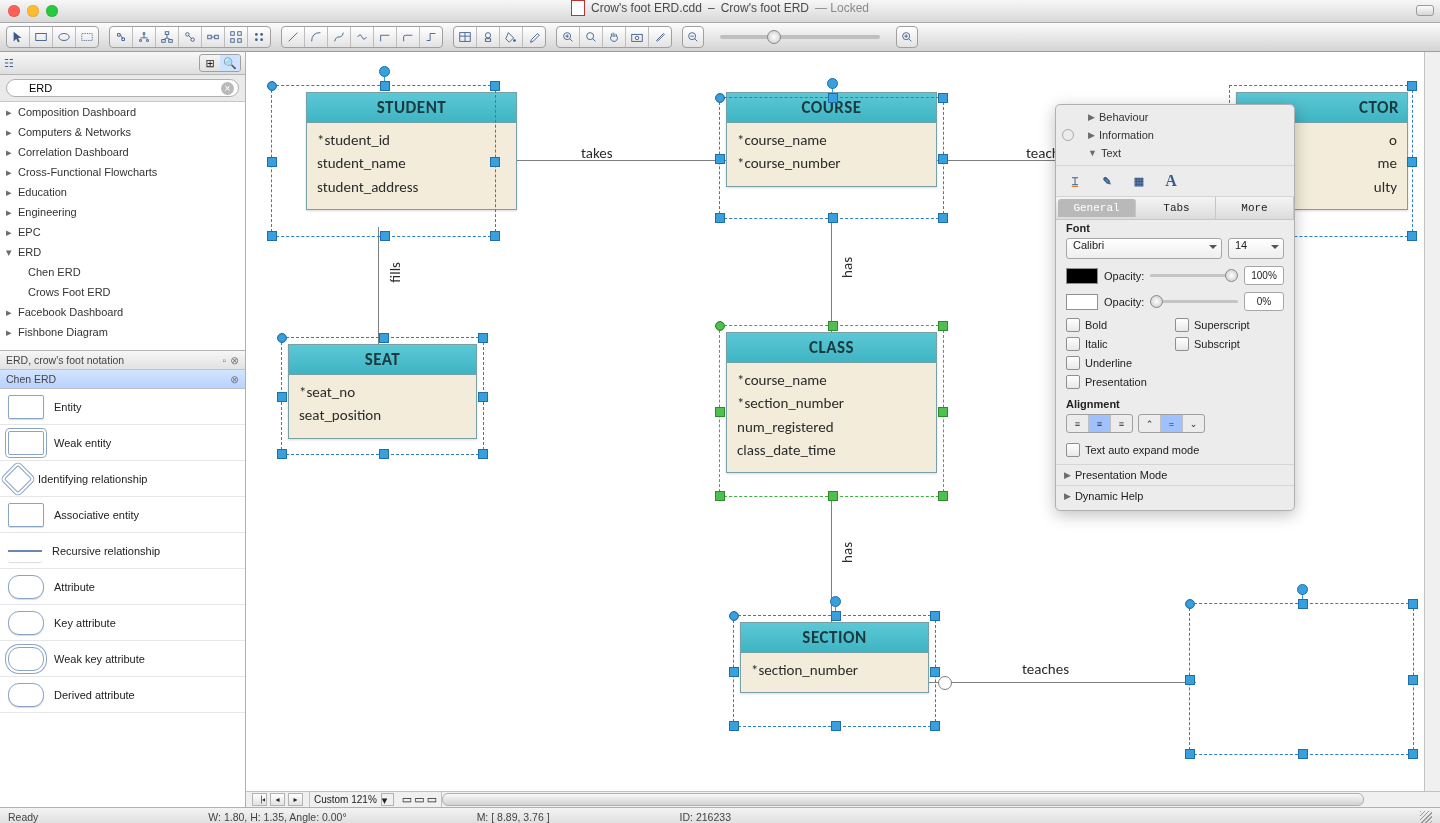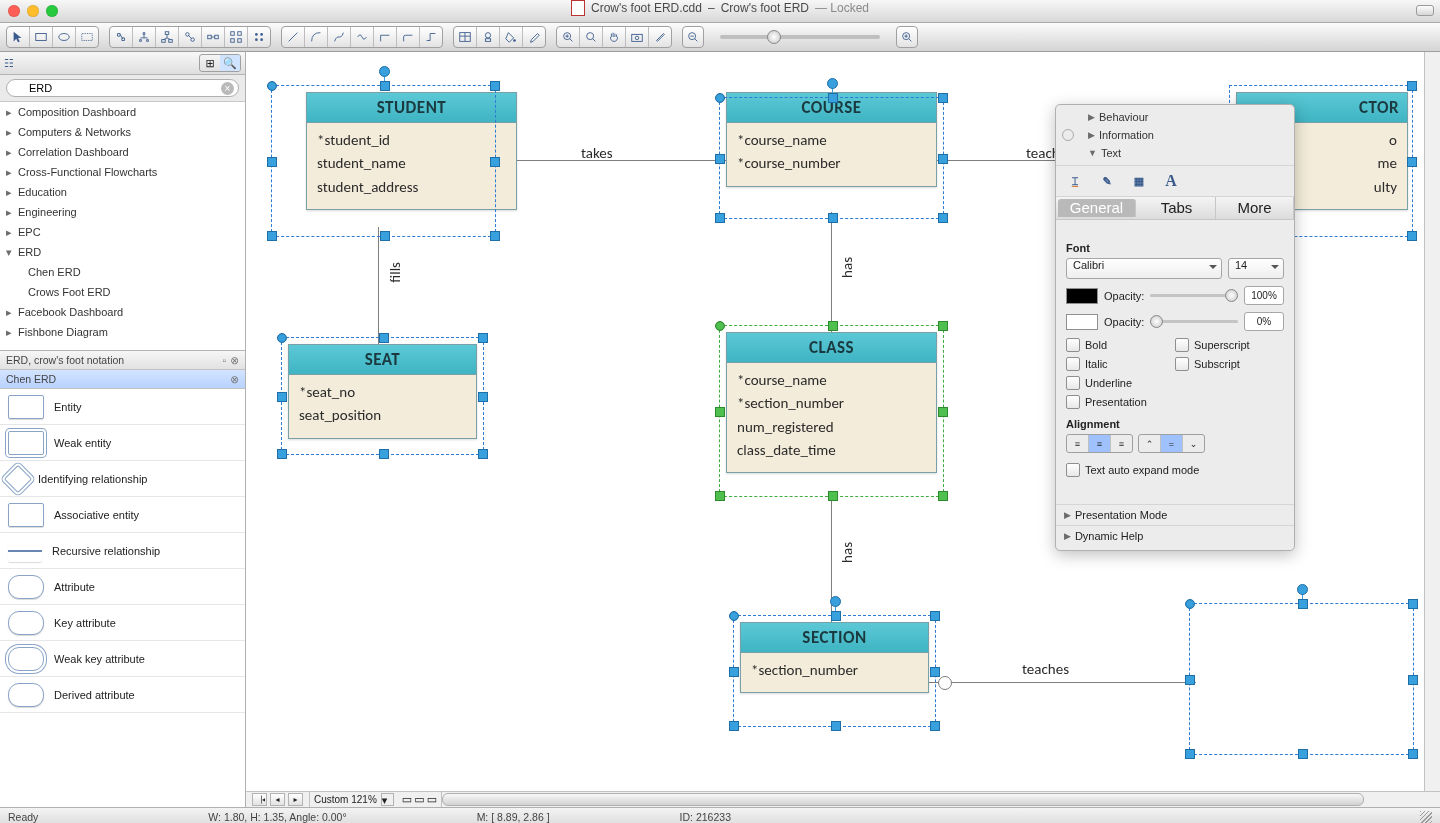--- a/index.html
+++ b/index.html
@@ -76,23 +76,23 @@
 .canvas-scroll-v{position:absolute;right:0;top:0;bottom:15px;width:15px;background:#f0f0f0;border-left:1px solid #c2c2c2;}
 
 .inspector{position:absolute;right:145px;top:52px;width:238px;background:#ececec;border:1px solid #b0b0b0;border-radius:5px;box-shadow:0 4px 16px rgba(0,0,0,.25);padding-bottom:4px;}
 .insp-hdr{display:flex;align-items:center;padding:3px 8px;font-size:11px;color:#333;}
 .insp-hdr .tri{margin-right:4px;color:#6b6b6b;font-size:9px;}
 .insp-top{display:flex;align-items:center;padding:3px 6px;gap:6px;border-bottom:1px solid #d5d5d5;}
 .insp-top .dot{width:10px;height:10px;border:1px solid #aaa;border-radius:50%;}
 .icon-row{display:flex;gap:10px;padding:6px 8px;border-bottom:1px solid #d5d5d5;align-items:center;}
 .icon-row span{width:22px;height:18px;display:flex;align-items:center;justify-content:center;color:#3a5b8c;font-weight:bold;font-family:Georgia,serif;}
 .tabbar{display:flex;background:linear-gradient(#f4f4f4,#dcdcdc);border-bottom:1px solid #c6c6c6;height:22px;}
-.tabbar span{flex:1;text-align:center;font-size:15px;line-height:22px;border-right:1px solid #c6c6c6;}
+.tabbar span{flex:1;text-align:center;font-size:11px;line-height:22px;border-right:1px solid #c6c6c6;font-family:Liberation Mono, monospace;}
 .tabbar span.on{background:#b9b9b9;color:#fff;border-radius:3px 3px 0 0;margin:2px;line-height:18px;}
-.insp-body{padding:22px 10px;font-size:11px;}
+.insp-body{padding:2px 10px;font-size:11px;}
 .insp-label{font-weight:bold;margin-bottom:4px;}
 .ctrl-row{display:flex;align-items:center;gap:6px;margin-bottom:7px;}
 .sel{border:1px solid #a6a6a6;border-radius:3px;background:linear-gradient(#fff,#eee);height:19px;padding:0 16px 0 6px;font-size:11px;position:relative;flex:1;}
 .sel::after{content:"";position:absolute;right:4px;top:6px;border:4px solid transparent;border-top-color:#555;}
 .sel.sm{flex:none;width:32px;}
 .swatch{width:30px;height:14px;border:1px solid #8f8f8f;}
 .swatch.blk{background:#000;} .swatch.wht{background:#fff;}
 .mini-slider{flex:1;height:3px;background:#c4c4c4;border-radius:2px;position:relative;}
 .mini-slider .k{width:11px;height:11px;border-radius:50%;background:radial-gradient(#fff,#c6c6c6);border:1px solid #888;position:absolute;top:-5px;}
 .pct{width:38px;height:17px;border:1px solid #a6a6a6;border-radius:3px;background:#fff;text-align:center;font-size:10px;line-height:17px;}
@@ -693,16 +693,16 @@
       <div class="track">
           <div class="thumb"></div>
         </div>
     </div>
   </div>
 </div>
 
 <div class="status">
   <span>Ready</span>
   <span style="margin-left:140px;">W: 1.80,   H: 1.35,   Angle: 0.00°</span>
-  <span style="margin-left:100px;">M: [ 8.89, 2.86 ]</span>
+  <span style="margin-left:100px;">M: [ 8.89, 3.76 ]</span>
   <span style="margin-left:100px;">ID: 216233</span>
   <span class="resize"></span>
 </div>
 
 </body></html>

